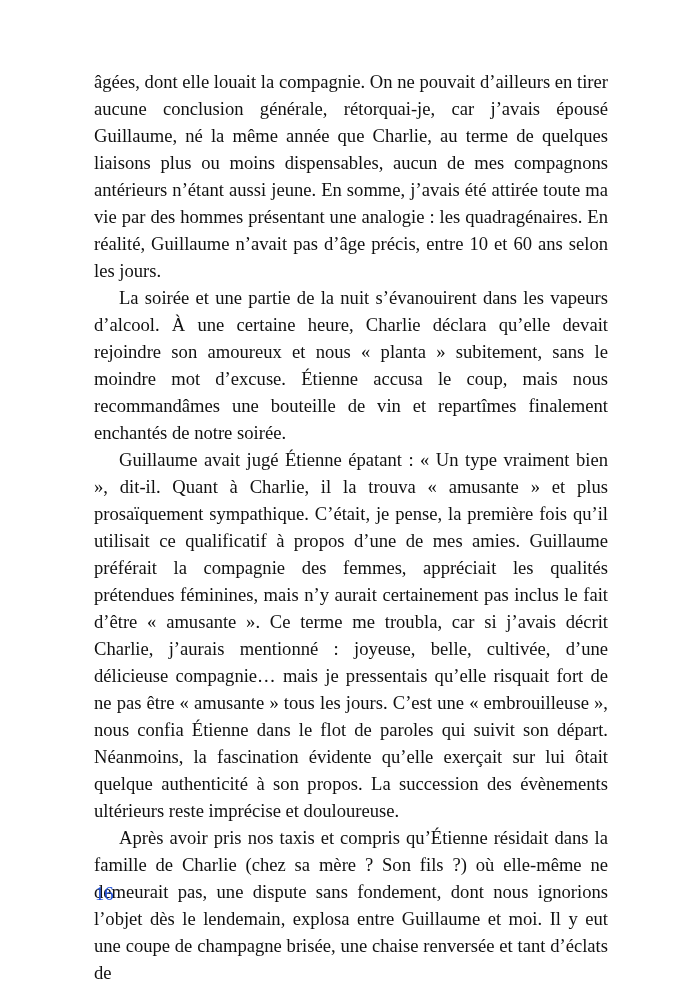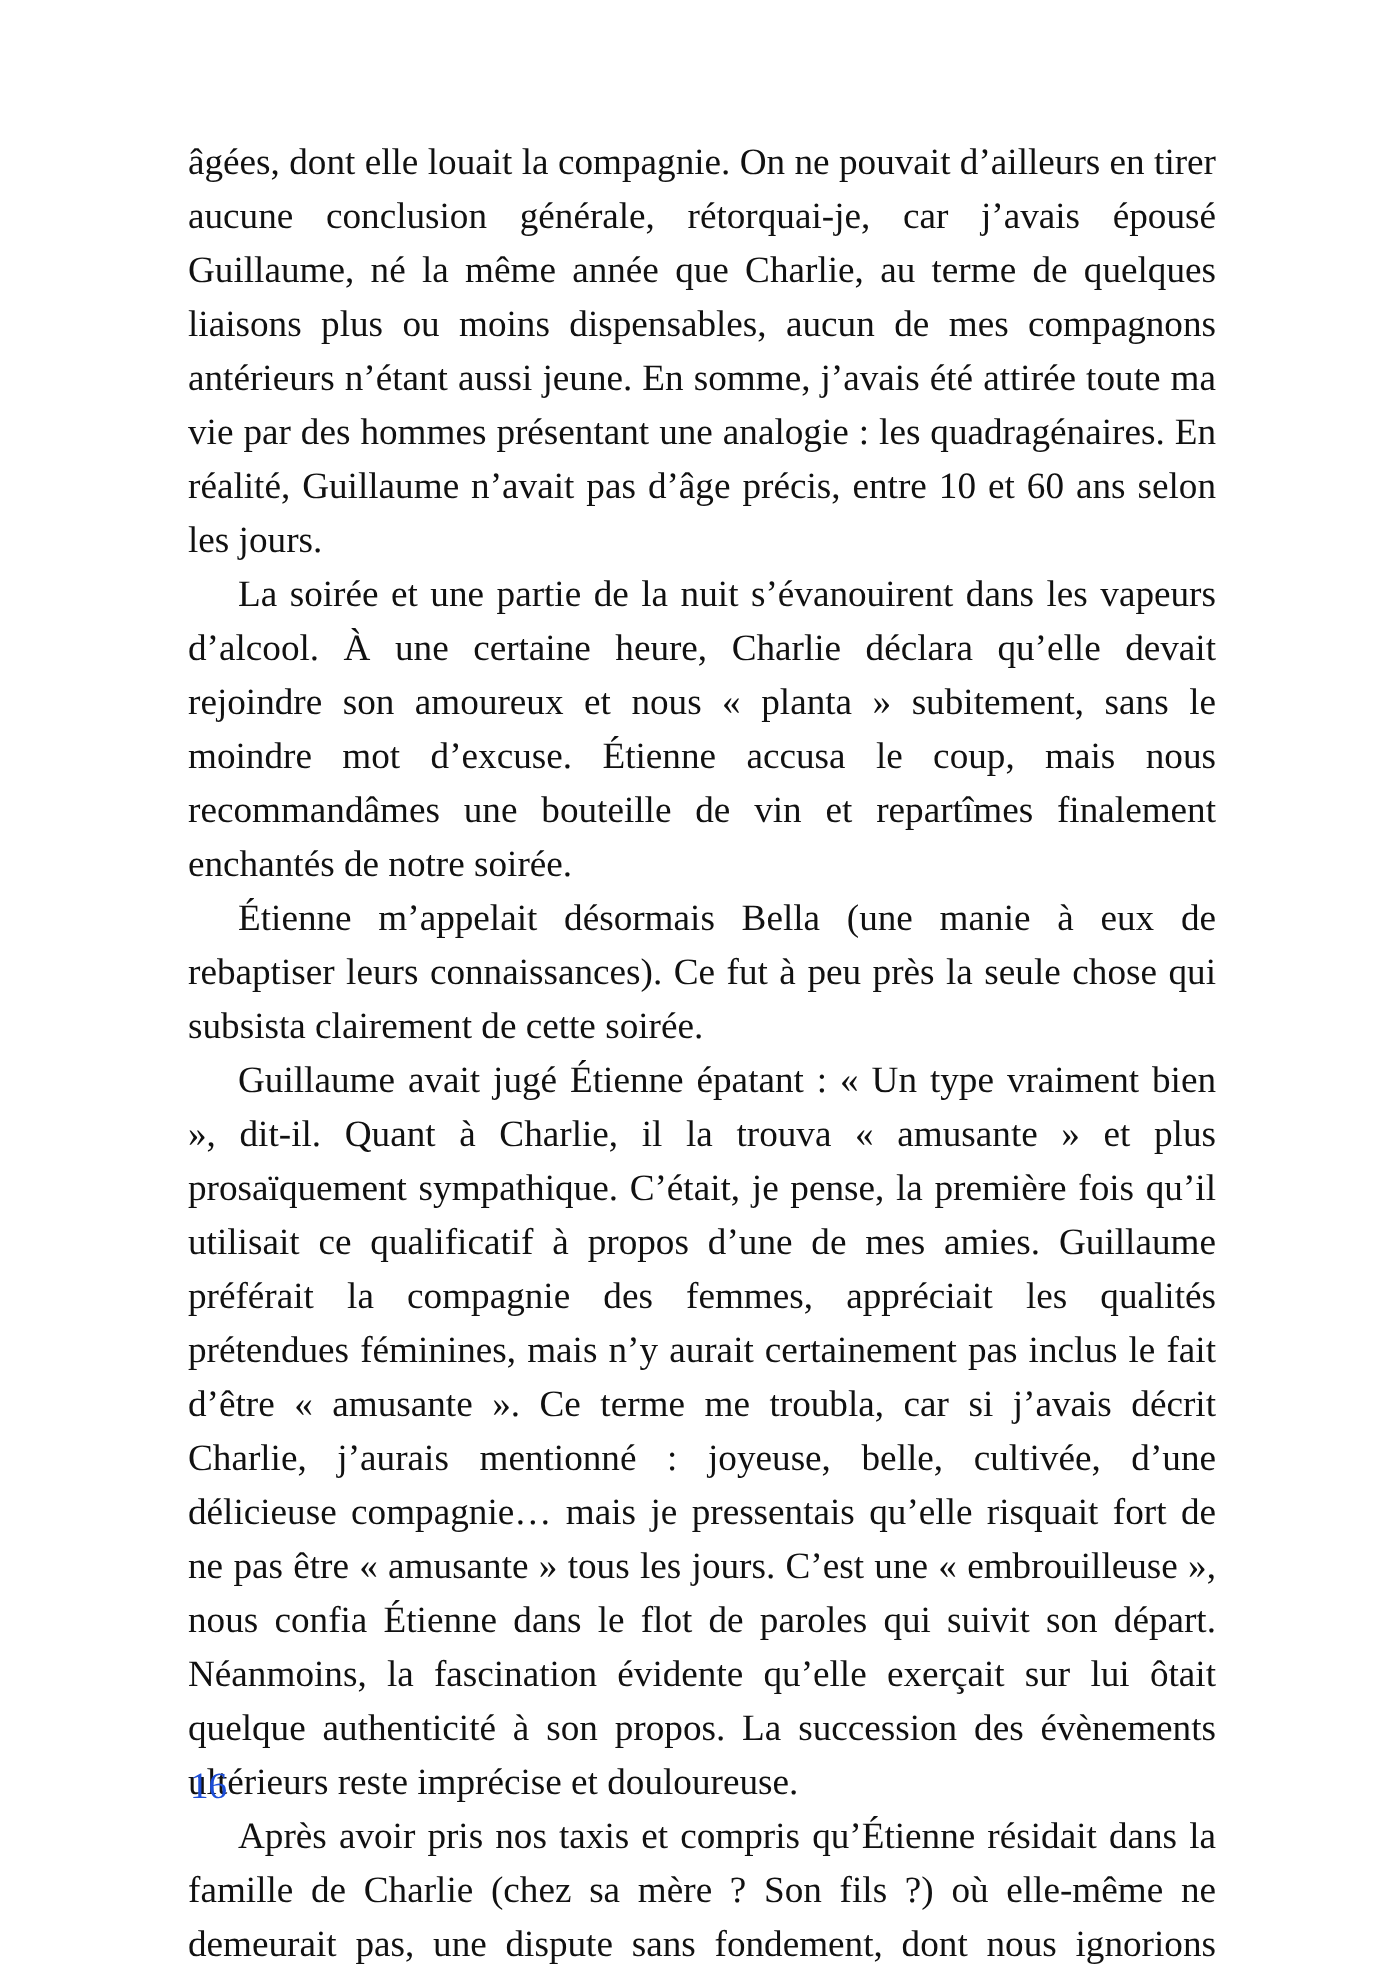--- a/index.html
+++ b/index.html
@@ -25,18 +25,17 @@
     font-size: 18.6px;
     color: #1d4ed8;
   }
 </style>
 </head>
 <body>
 
 <div class="page">
   <p>âgées, dont elle louait la compagnie. On ne pouvait d’ailleurs en tirer aucune conclusion générale, rétorquai-je, car j’avais épousé Guillaume, né la même année que Charlie, au terme de quelques liaisons plus ou moins dispensables, aucun de mes compagnons antérieurs n’étant aussi jeune. En somme, j’avais été attirée toute ma vie par des hommes présentant une analogie : les quadragénaires. En réalité, Guillaume n’avait pas d’âge précis, entre 10 et 60 ans selon les jours.</p>
   <p class="indent">La soirée et une partie de la nuit s’évanouirent dans les vapeurs d’alcool. À une certaine heure, Charlie déclara qu’elle devait rejoindre son amoureux et nous « planta » subitement, sans le moindre mot d’excuse. Étienne accusa le coup, mais nous recommandâmes une bouteille de vin et repartîmes finalement enchantés de notre soirée.</p>
-  <p class="indent">Étienne m’appelait désormais Bella (une manie à eux de rebaptiser leurs connaissances). Ce fut à peu près la seule chose qui subsista clairement de cette soirée.</p>
   <p class="indent">Guillaume avait jugé Étienne épatant : « Un type vraiment bien », dit-il. Quant à Charlie, il la trouva « amusante » et plus prosaïquement sympathique. C’était, je pense, la première fois qu’il utilisait ce qualificatif à propos d’une de mes amies. Guillaume préférait la compagnie des femmes, appréciait les qualités prétendues féminines, mais n’y aurait certainement pas inclus le fait d’être « amusante ». Ce terme me troubla, car si j’avais décrit Charlie, j’aurais mentionné : joyeuse, belle, cultivée, d’une délicieuse compagnie… mais je pressentais qu’elle risquait fort de ne pas être « amusante » tous les jours. C’est une « embrouilleuse », nous confia Étienne dans le flot de paroles qui suivit son départ. Néanmoins, la fascination évidente qu’elle exerçait sur lui ôtait quelque authenticité à son propos. La succession des évènements ultérieurs reste imprécise et douloureuse.</p>
   <p class="indent">Après avoir pris nos taxis et compris qu’Étienne résidait dans la famille de Charlie (chez sa mère ? Son fils ?) où elle-même ne demeurait pas, une dispute sans fondement, dont nous ignorions l’objet dès le lendemain, explosa entre Guillaume et moi. Il y eut une coupe de champagne brisée, une chaise renversée et tant d’éclats de</p>
 </div>
 
 <div class="page-number">16</div>
 
 </body></html>

